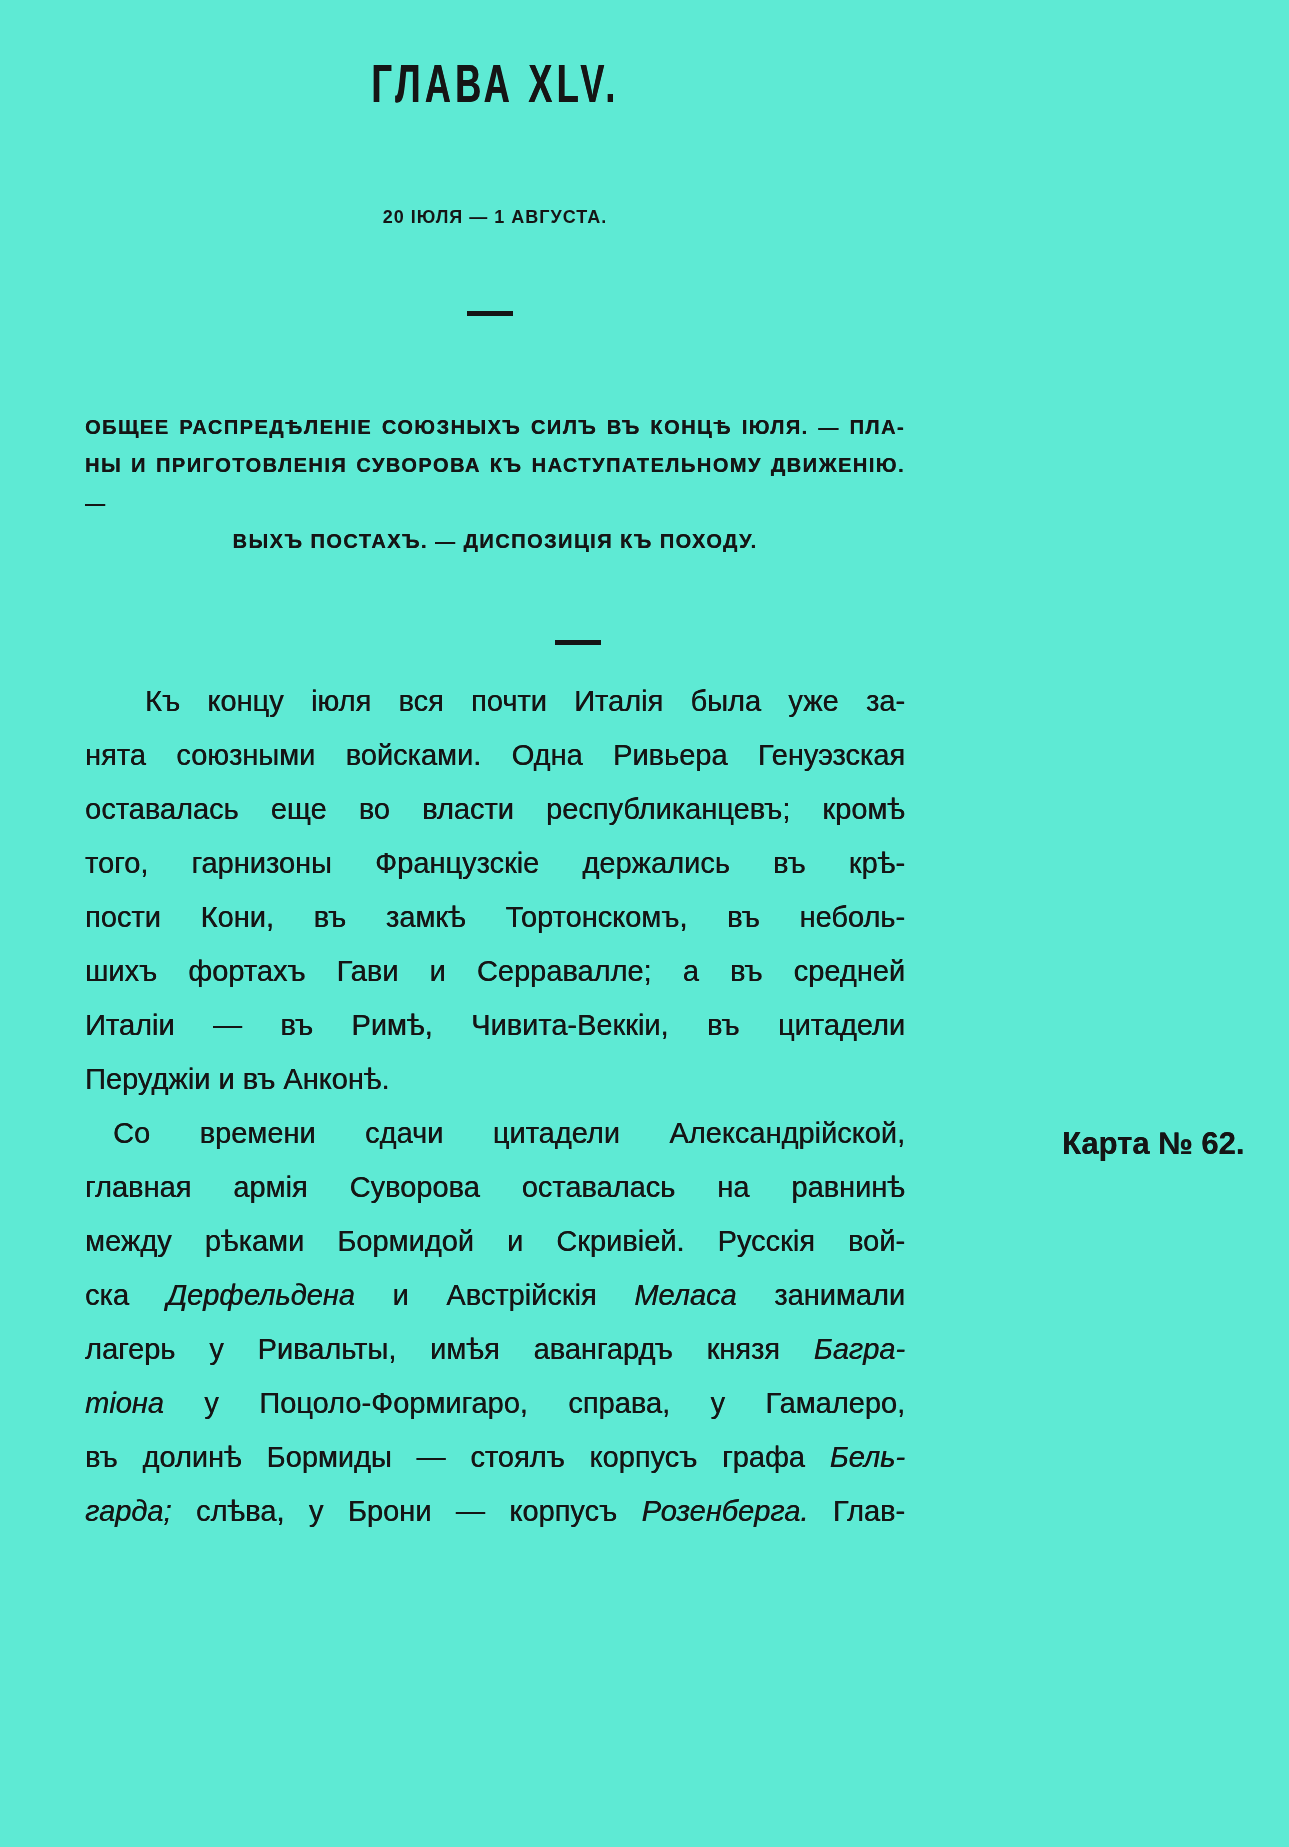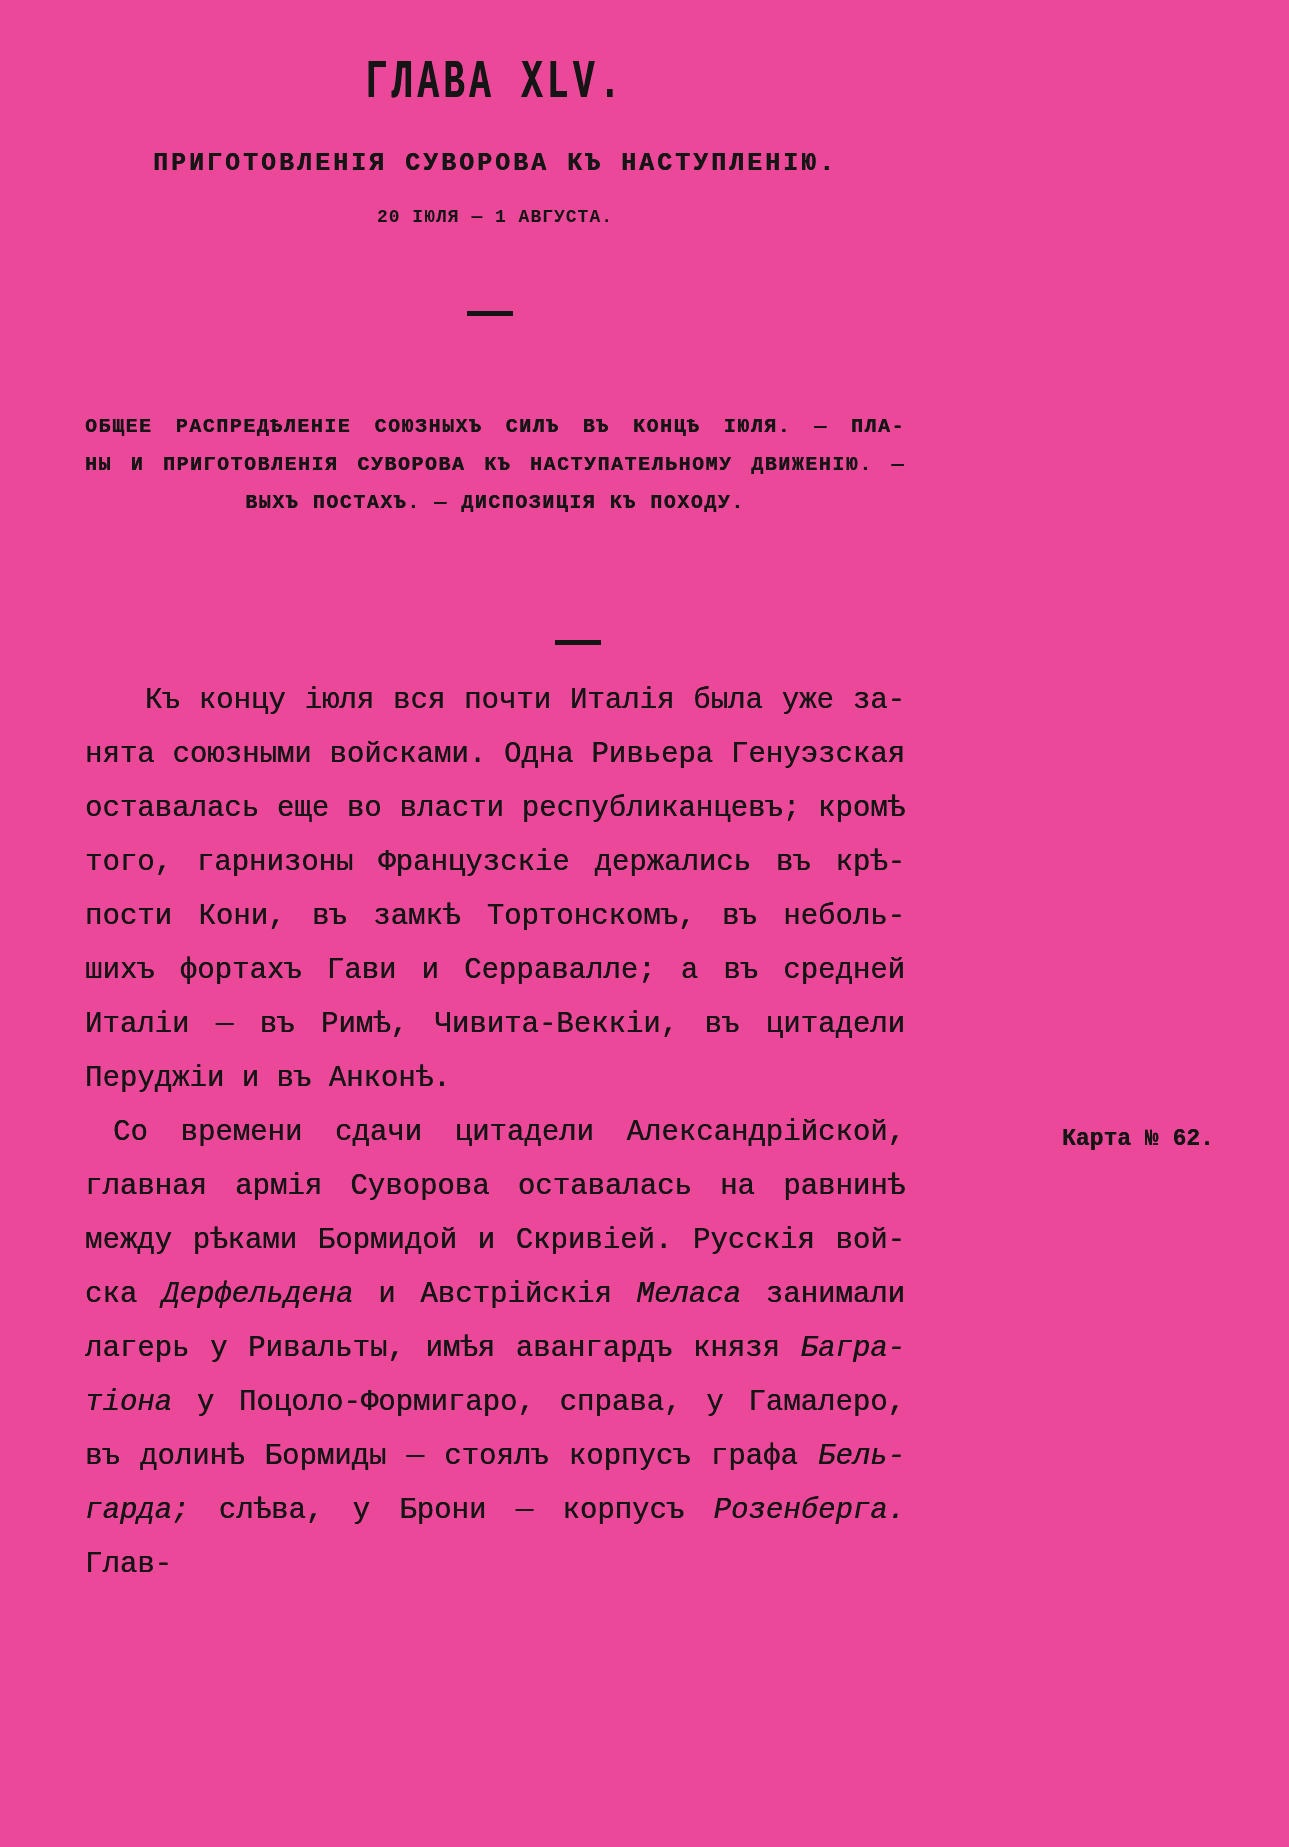--- a/index.html
+++ b/index.html
@@ -1,23 +1,23 @@
 <!DOCTYPE html>
 <html><head>
 <meta charset="utf-8">
 <style>
   html, body { margin: 0; padding: 0; background: #e8e8e8; }
   .page {
     position: relative;
     width: 1289px;
     height: 1847px;
     margin: 0 auto;
-    background: #ec4899;
+    background: #5eead4;
     color: #151515;
-    font-family: Liberation Mono, monospace;
+    font-family: Liberation Sans, sans-serif;
     overflow: hidden;
   }
   .text-col { position: absolute; left: 85px; width: 820px; }
 
   .chapter-title {
     top: 52px;
     text-align: center;
     font-size: 50px;
     font-weight: bold;
     letter-spacing: 6px;
@@ -78,36 +78,35 @@
   .body-par .line.indent-1 { text-indent: 60px; }
   .body-par .line.indent-2 { text-indent: 28px; }
   .p1 { top: 674px; }
   .p2 { top: 1106px; }
   .it { font-style: italic; }
 
   .margin-note {
     position: absolute;
     left: 1062px;
     top: 1126px;
-    font-size: 23px;
+    font-size: 31px;
     font-weight: bold;
     white-space: nowrap;
     text-shadow: 0.3px 0 0 currentColor;
   }
 </style>
 </head>
 <body>
 
 <div class="page">
 
   <div class="text-col chapter-title" style="position:absolute;">
     <span class="squeeze">ГЛАВА XLV.</span>
   </div>
 
-  <div class="text-col chapter-subtitle" style="position:absolute;">ПРИГОТОВЛЕНІЯ СУВОРОВА КЪ НАСТУПЛЕНІЮ.</div>
 
   <div class="text-col date-line" style="position:absolute;">20 ІЮЛЯ — 1 АВГУСТА.</div>
 
   <div class="rule rule-1"></div>
 
   <div class="text-col summary" style="position:absolute;">
     <div class="line">ОБЩЕЕ РАСПРЕДѢЛЕНІЕ СОЮЗНЫХЪ СИЛЪ ВЪ КОНЦѢ ІЮЛЯ. — ПЛА-</div>
     <div class="line">НЫ И ПРИГОТОВЛЕНІЯ СУВОРОВА КЪ НАСТУПАТЕЛЬНОМУ ДВИЖЕНІЮ. —</div>
     <div class="line centered">ВЫХЪ ПОСТАХЪ. — ДИСПОЗИЦІЯ КЪ ПОХОДУ.</div>
   </div>

